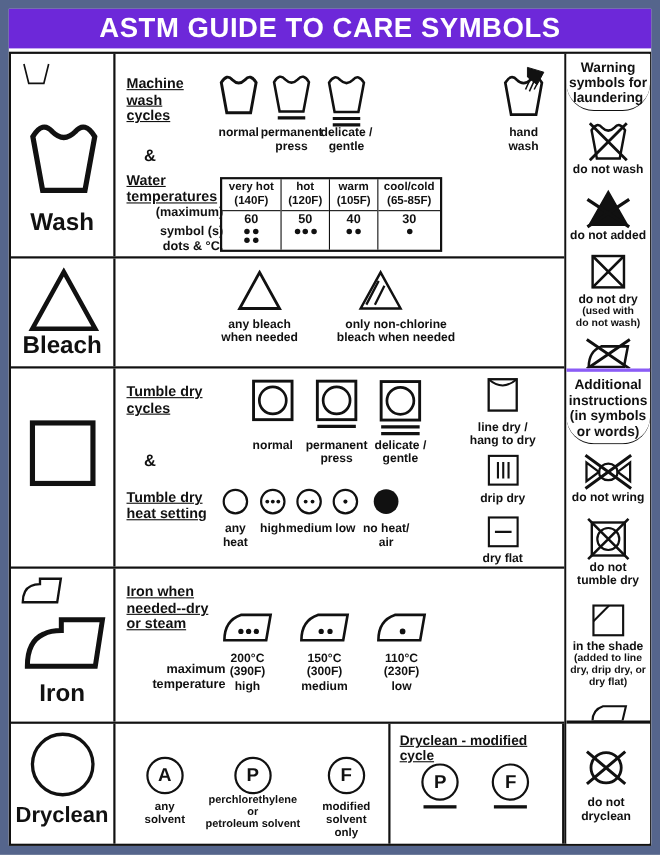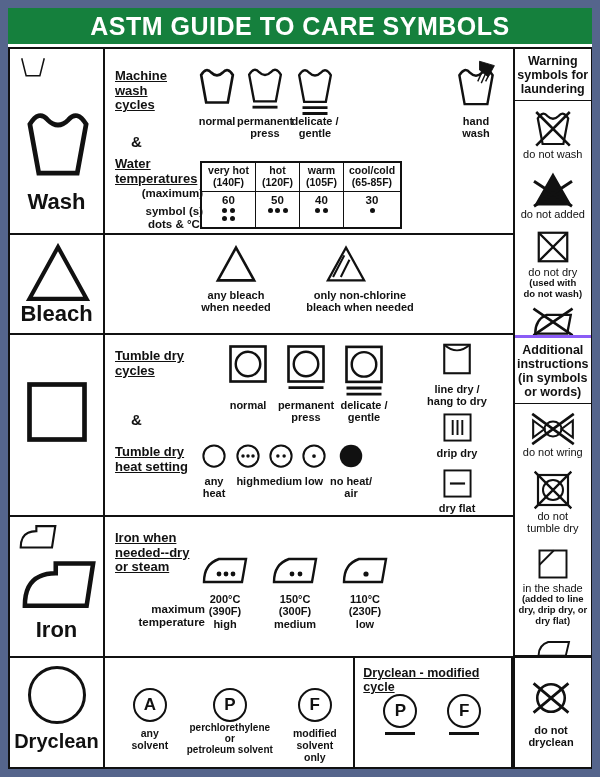--- a/index.html
+++ b/index.html
@@ -1,19 +1,19 @@
 <!DOCTYPE html>
 <html><head>
 <meta charset="utf-8">
 <style>
   * { margin:0; padding:0; box-sizing:border-box; }
   body { font-family:"Liberation Sans", sans-serif; background:#8a94a8; }
   .frame { width:600px; height:777px; background:#55658c; padding:8px 8px 9px 8px; position:relative; }
   .paper { width:100%; height:100%; background:#fff; }
-  .titlebar { height:36px; background:#15803d; color:#fff; display:flex; align-items:center; justify-content:center;
+  .titlebar { height:36px; background:#6d28d9; color:#fff; display:flex; align-items:center; justify-content:center;
               font-size:25px; font-weight:bold; letter-spacing:.5px; }
   .main { margin-top:3px; border:2px solid #111; display:flex; height:722px; background:#fff; }
   .grid-left { width:503px; display:flex; flex-direction:column; }
   .row { display:flex; border-bottom:2px solid #111; position:relative; }
   .row:last-child { border-bottom:none; }
   .side { width:95px; border-right:2px solid #111; position:relative; }
   .content { flex:1; position:relative; overflow:hidden; }
   .sidebar { width:80px; border-left:2px solid #111; display:flex; flex-direction:column; }
 
   .abs { position:absolute; }
@@ -39,22 +39,22 @@
   
   .letter-circle { width:34px; height:34px; border:2.6px solid #111; border-radius:50%;
                    display:flex; align-items:center; justify-content:center;
                    font-size:17px; font-weight:bold; color:#111; }
   .lc-bar { width:30px; height:3px; background:#111; margin:4px auto 0 auto; }
   .dc-circle { width:58px; height:58px; border:3.6px solid #111; border-radius:50%; }
 
   
   .sb-sec { overflow:hidden; display:flex; flex-direction:column; align-items:center; background:#fff; }
   .sb-head { font-size:12.5px; font-weight:bold; text-align:center; line-height:1.12; color:#111;
-             padding:5px 2px 4px 2px; border-bottom:1.5px solid #111; width:100%; }
-  .sb-lbl { font-size:11px; font-weight:normal; text-align:center; line-height:1.1; color:#111; }
+             padding:5px 2px 4px 2px; border-bottom:1.5px solid #111; width:100%;border-radius:25px; }
+  .sb-lbl { font-size:11px; font-weight:bold; text-align:center; line-height:1.1; color:#111; }
   .sb-sub { font-size:9.5px; font-weight:bold; text-align:center; line-height:1.12; color:#111; }
   .sec-additional { border-top:3px solid #8b5cf6; border-bottom:3px solid #111; }
 
   .dc-row-cell { border-right:2px solid #111; position:relative; }
 </style>
 </head>
 <body>
 
 <div class="frame">
   <div class="paper">

